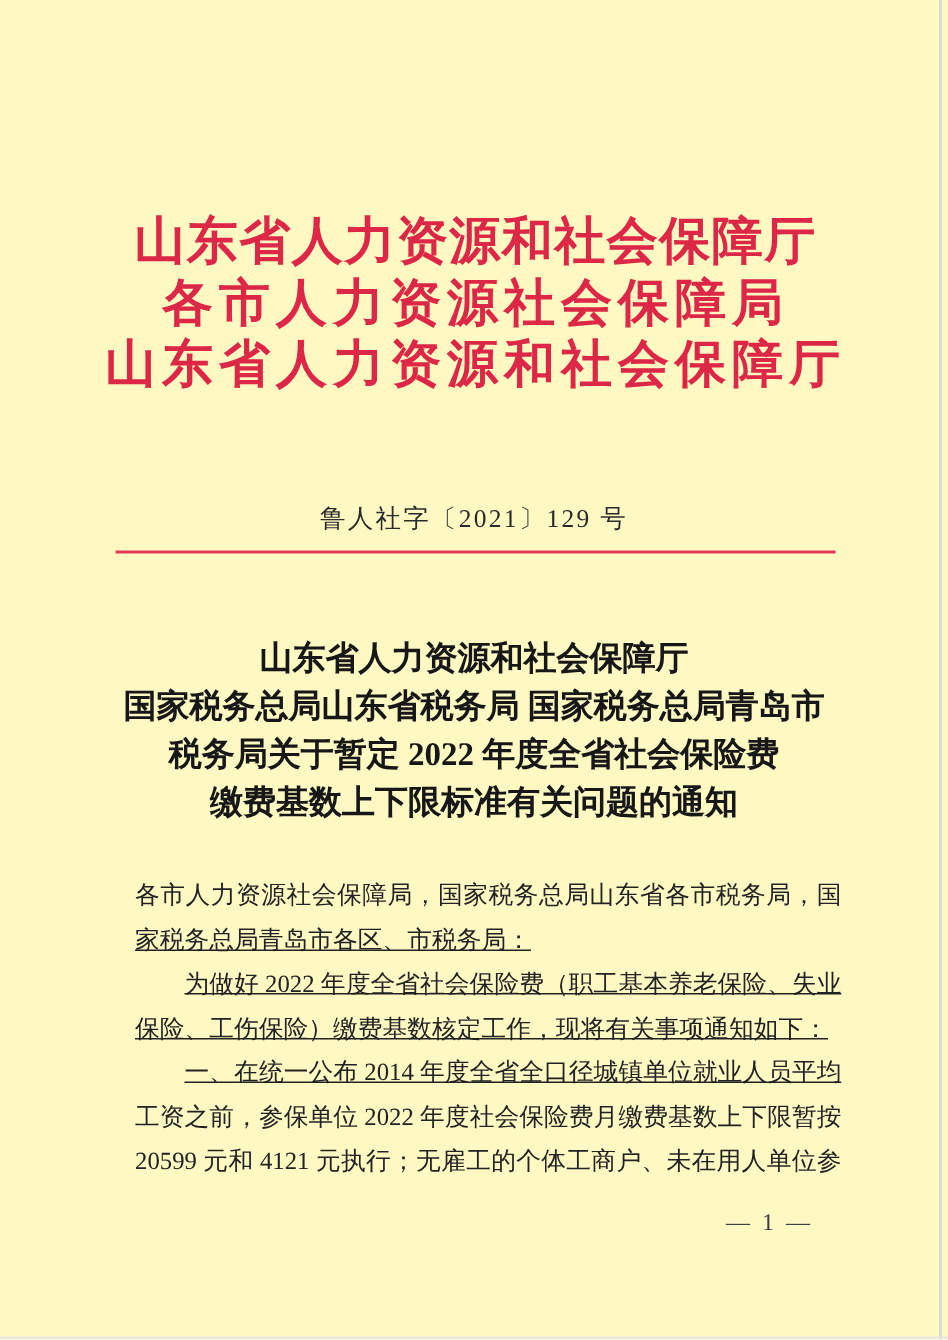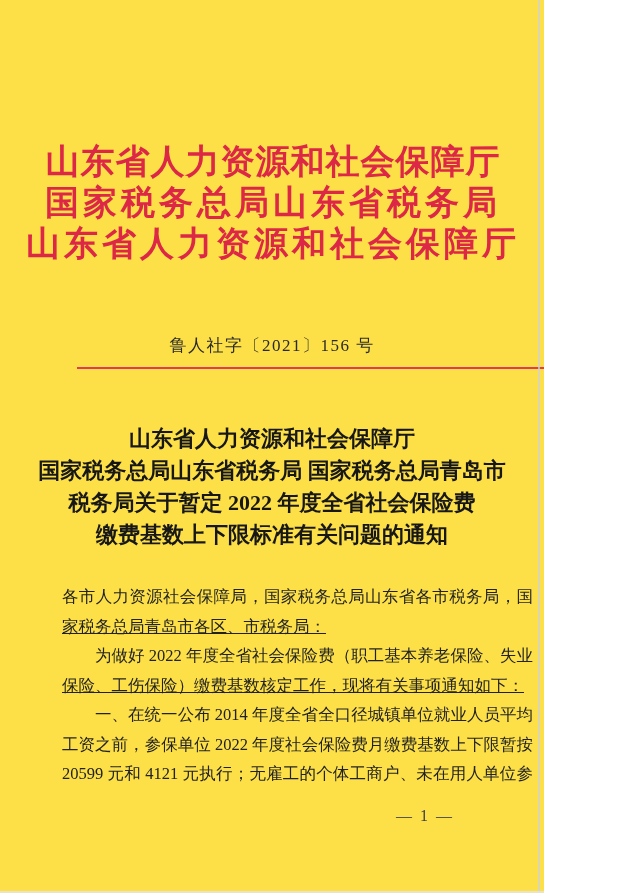--- a/index.html
+++ b/index.html
@@ -1,20 +1,20 @@
 <!DOCTYPE html>
 <html><head>
 <meta charset="utf-8">
 <style>
   html, body { margin: 0; padding: 0; background: #ffffff; }
   .page {
     position: relative;
-    width: 544px;
+    width: 632px;
     height: 893px;
-    background: #fde047;
+    background: #fef9c3;
     font-family: "Liberation Serif", "DejaVu Serif", serif;
     color: #1f1f1f;
     overflow: hidden;
   }
 
   
   .letterhead {
     position: absolute;
     top: 141px; left: 0; right: 0;
     text-align: center;
@@ -50,35 +50,35 @@
     text-align: center;
     font-weight: 700;
     font-size: 22px;
     line-height: 32px;
     color: #171717;
   }
 
   
   .doc-body {
     position: absolute;
-    top: 582px; left: 62px;
+    top: 582px; left: 90px;
     width: 471px;
     font-size: 16.5px;
     line-height: 29.5px;
     color: #222;
   }
   .bline {
     height: 29.5px;
     overflow: hidden;
     text-align: justify;
     text-align-last: justify;
     white-space: nowrap;
   }
   .bline.plast { text-align-last: left; text-decoration: underline; }
-  .bline.ind { text-indent: 2em; }
+  .bline.ind { text-indent: 2em; text-decoration: underline; }
 
   
   .pagenum {
     position: absolute;
     top: 807px; right: 90px;
     font-size: 16px;
     letter-spacing: 2px;
     color: #3c3f44;
   }
 
@@ -98,25 +98,25 @@
     opacity: 0.8;
   }
 </style>
 </head>
 <body>
 
 <div class="page">
 
   <div class="letterhead" style="color: rgb(221, 39, 70);">
     <div class="lh-line">山东省人力资源和社会保障厅</div>
-    <div class="lh-line">国家税务总局山东省税务局</div>
+    <div class="lh-line">各市人力资源社会保障局</div>
     <div class="lh-line">山东省人力资源和社会保障厅</div>
   </div>
 
-  <div class="docnum">鲁人社字〔2021〕156 号</div>
+  <div class="docnum">鲁人社字〔2021〕129 号</div>
 
   <div class="red-rule" style="background: rgb(226, 58, 88);"></div>
 
   <div class="doc-title">
     <div class="t-line">山东省人力资源和社会保障厅</div>
     <div class="t-line">国家税务总局山东省税务局 国家税务总局青岛市</div>
     <div class="t-line">税务局关于暂定 2022 年度全省社会保险费</div>
     <div class="t-line">缴费基数上下限标准有关问题的通知</div>
   </div>
 

